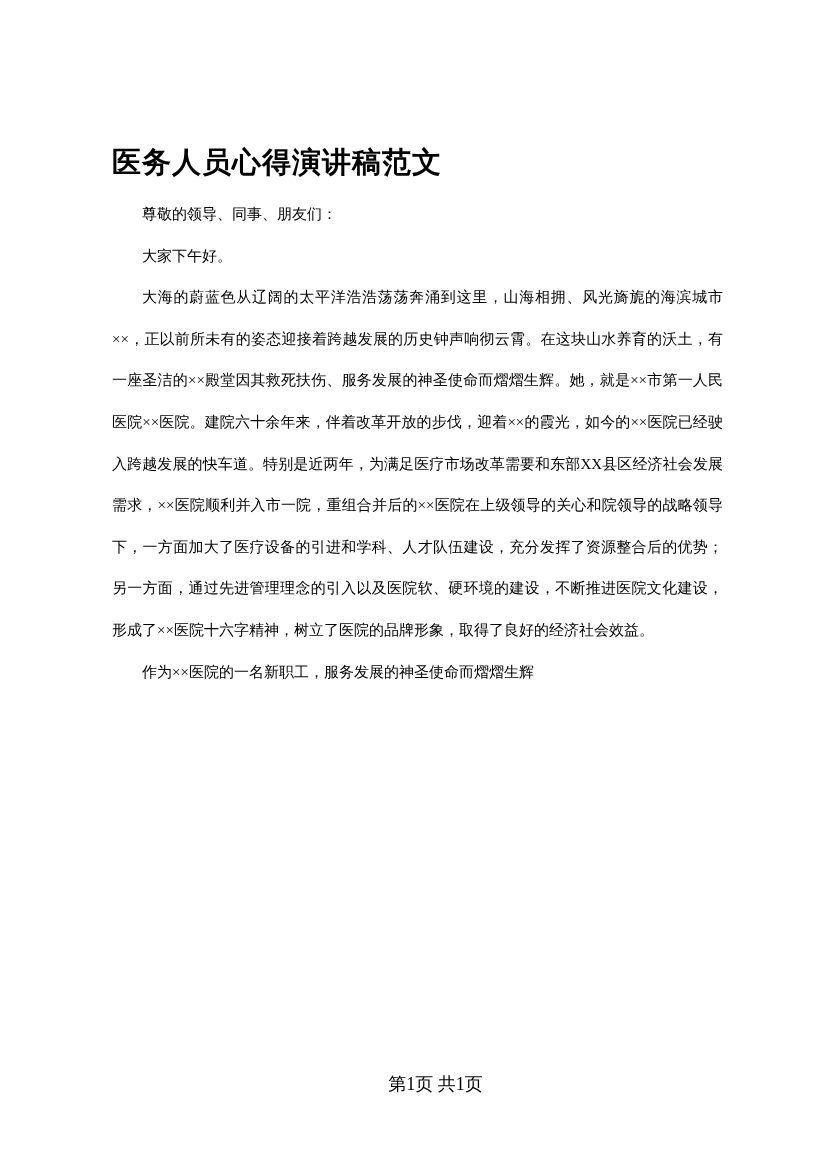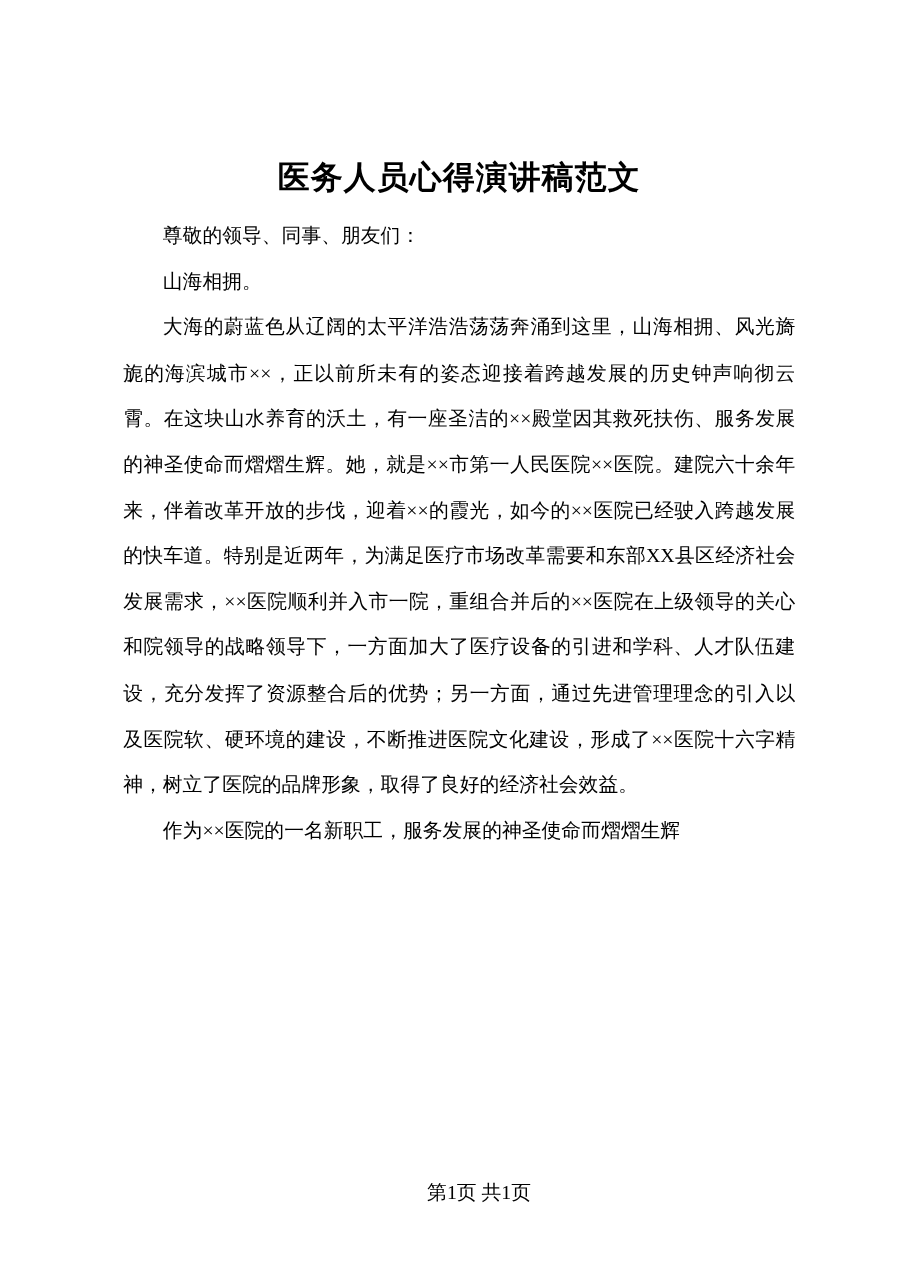--- a/index.html
+++ b/index.html
@@ -15,32 +15,31 @@
     color: #000000;
     font-family: "Liberation Serif", "DejaVu Serif", serif;
     overflow: hidden;
   }
   .doc-title {
     position: absolute;
     top: 140px;
     left: 112px;
     width: 611px;
     margin: 0;
-    text-align: center;
     font-size: 29px;
     line-height: 44px;
     font-weight: bold;
     letter-spacing: 1px;
   }
   .doc-body {
     position: absolute;
     top: 194px;
     left: 112px;
     width: 611px;
-    font-size: 18px;
+    font-size: 15px;
     line-height: 41.6px;
     text-align: justify;
     text-justify: inter-character;
   }
   .doc-body p {
     margin: 0;
     padding: 0;
     text-indent: 2em;
   }
   .page-footer {
@@ -56,20 +55,20 @@
 </style>
 </head>
 <body>
 
 <div class="page">
 
   <h1 class="doc-title">医务人员心得演讲稿范文</h1>
 
   <div class="doc-body">
     <p>尊敬的领导、同事、朋友们：</p>
-    <p>山海相拥。</p>
+    <p>大家下午好。</p>
     <p>大海的蔚蓝色从辽阔的太平洋浩浩荡荡奔涌到这里，山海相拥、风光旖旎的海滨城市××，正以前所未有的姿态迎接着跨越发展的历史钟声响彻云霄。在这块山水养育的沃土，有一座圣洁的××殿堂因其救死扶伤、服务发展的神圣使命而熠熠生辉。她，就是××市第一人民医院××医院。建院六十余年来，伴着改革开放的步伐，迎着××的霞光，如今的××医院已经驶入跨越发展的快车道。特别是近两年，为满足医疗市场改革需要和东部XX县区经济社会发展需求，××医院顺利并入市一院，重组合并后的××医院在上级领导的关心和院领导的战略领导下，一方面加大了医疗设备的引进和学科、人才队伍建设，充分发挥了资源整合后的优势；另一方面，通过先进管理理念的引入以及医院软、硬环境的建设，不断推进医院文化建设，形成了××医院十六字精神，树立了医院的品牌形象，取得了良好的经济社会效益。</p>
     <p>作为××医院的一名新职工，服务发展的神圣使命而熠熠生辉</p>
   </div>
 
   <div class="page-footer">第1页 共1页</div>
 
 </div>
 
 </body></html>

